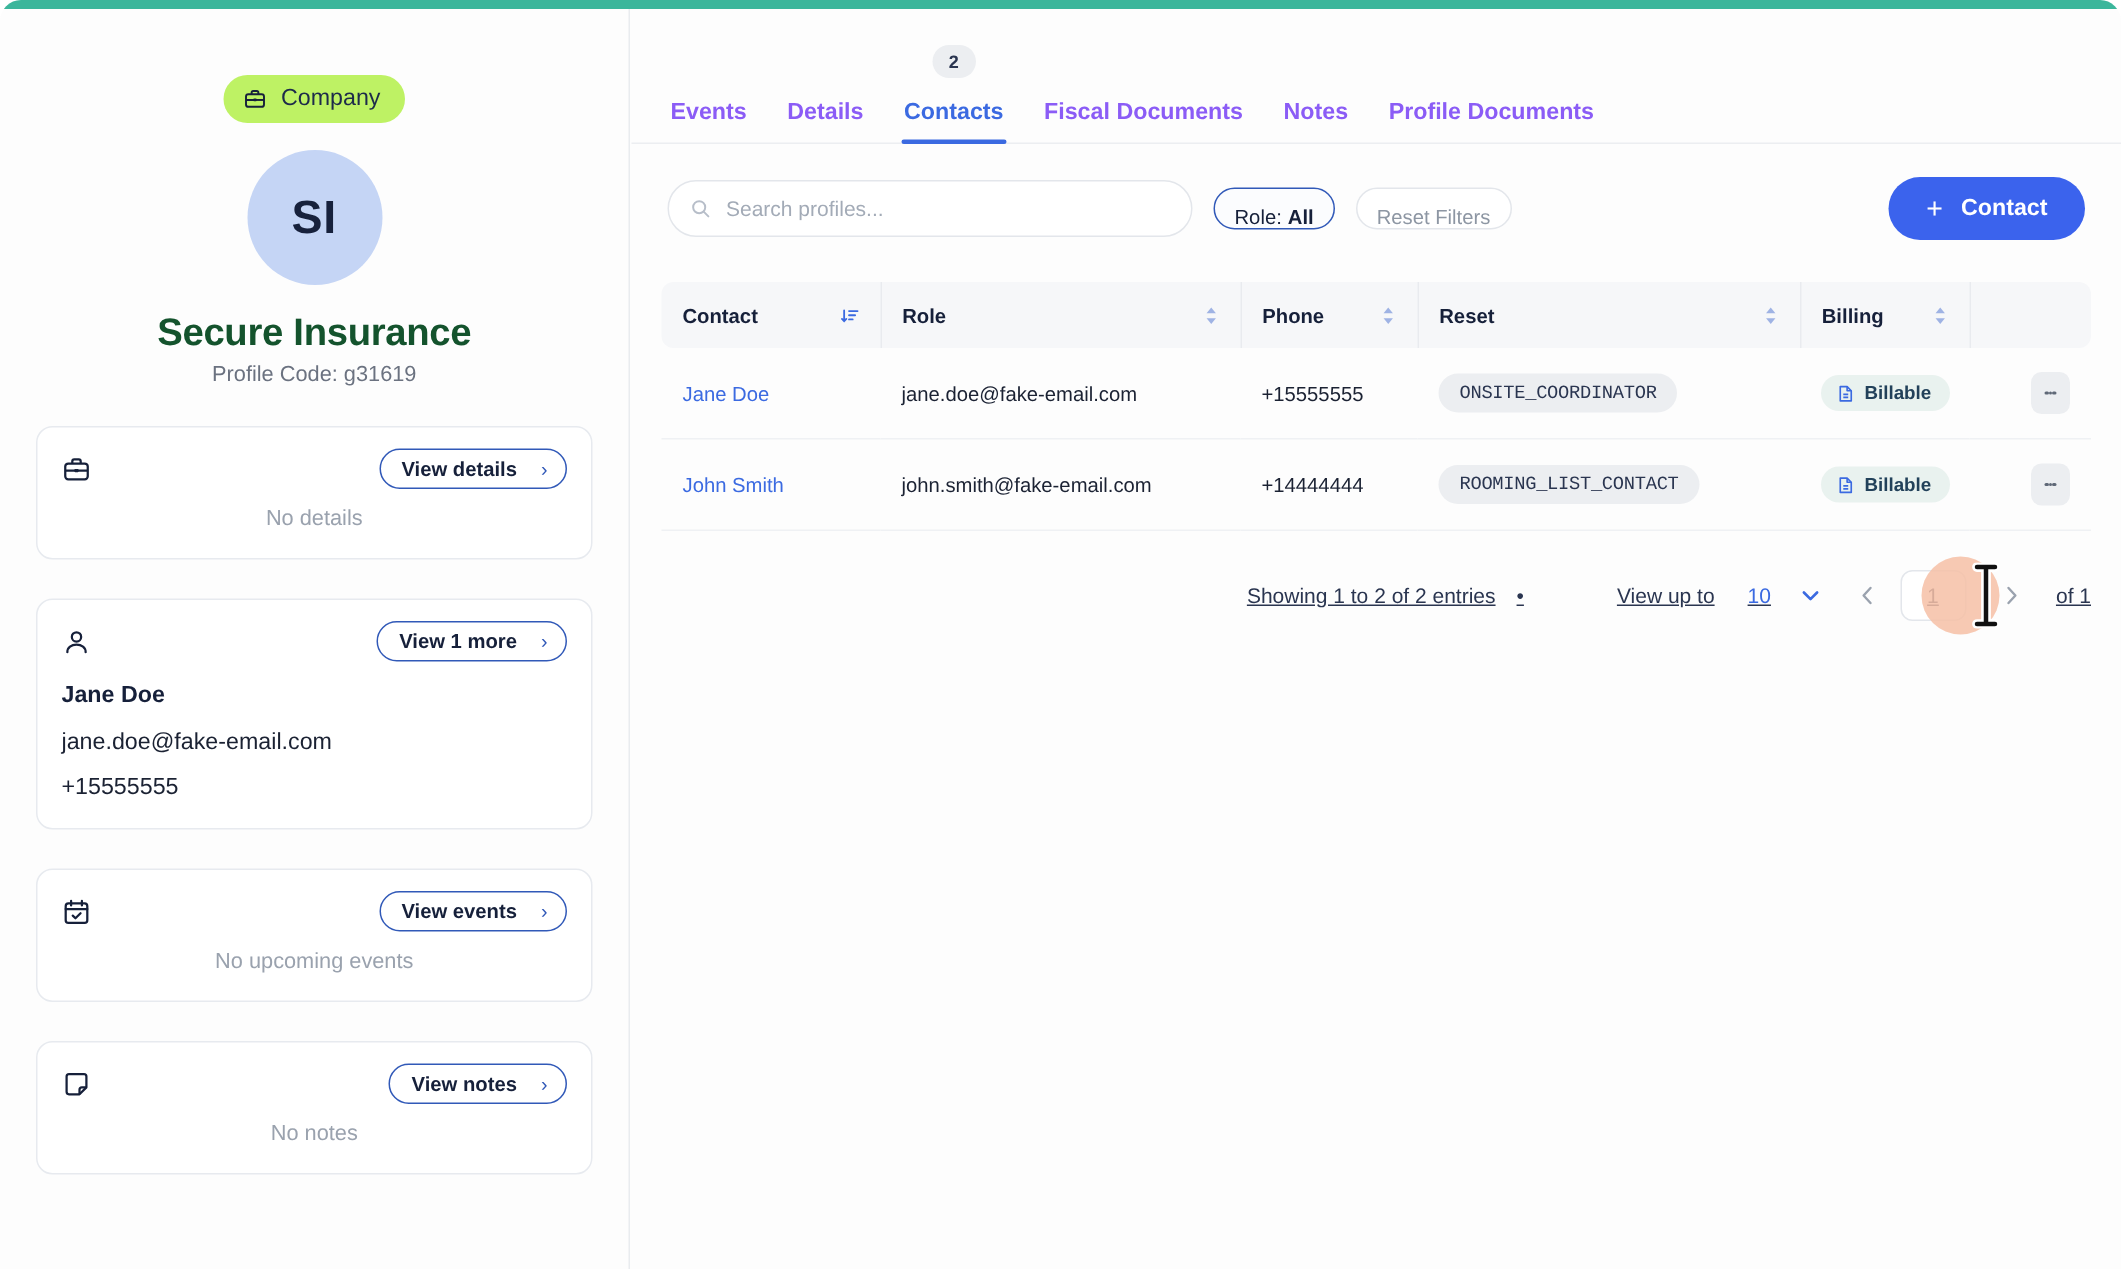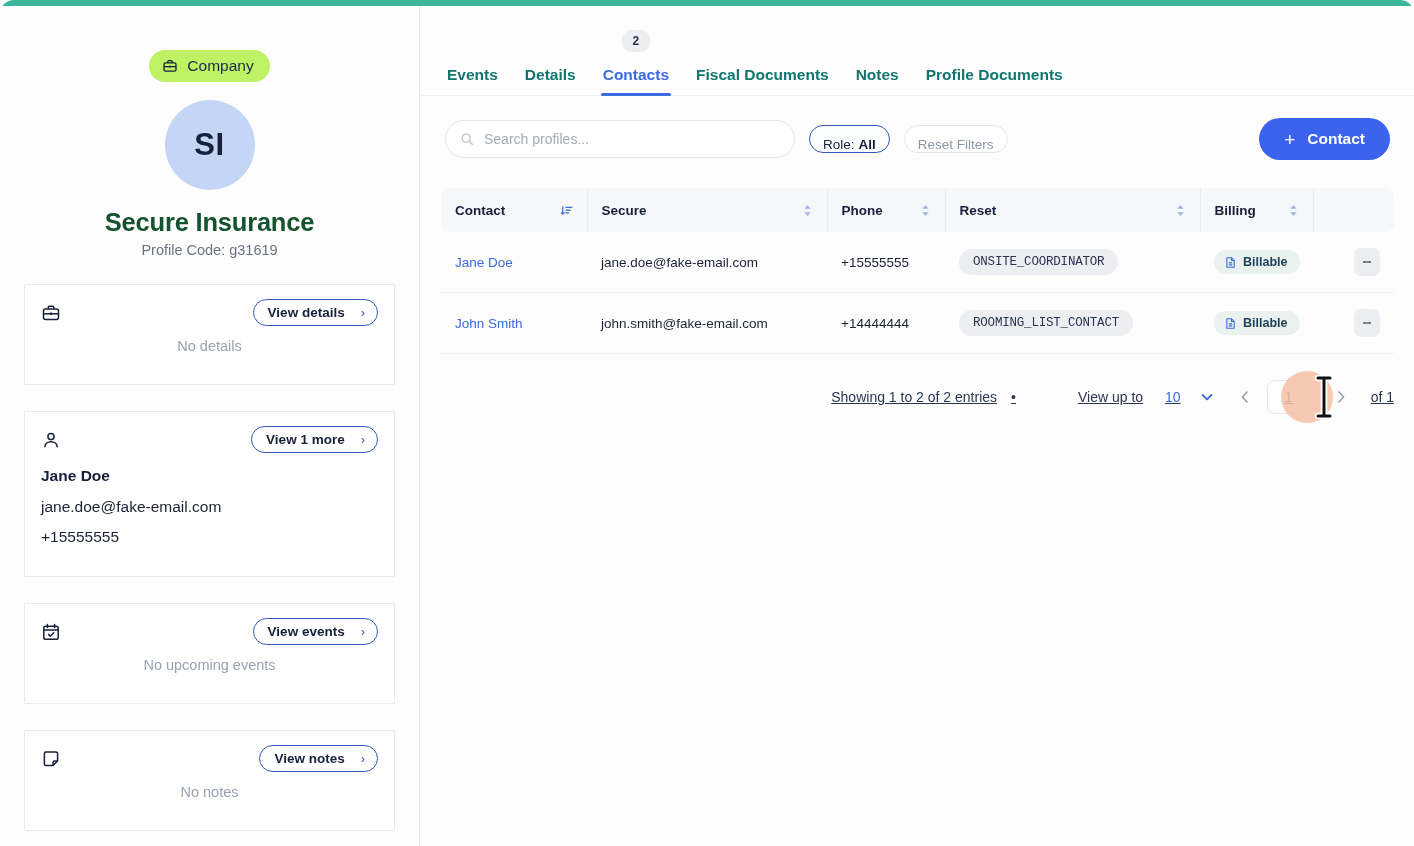--- a/index.html
+++ b/index.html
@@ -66,23 +66,23 @@
     color: #14532d; letter-spacing: -.2px;
   }
   .profile-code {
     margin-top: 5px; text-align: center;
     font-size: 14.5px; color: #6b7280;
   }
 
   .card {
     margin-top: 26px;
     border: 1px solid #e7eaef;
-    border-radius: 1px;
+    border-radius: 11px;
     background: #fff;
-    padding: 14px 16px 30px 16px;
+    padding: 14px 16px 18px 16px;
     position: relative;
   }
   .card-row {
     display: flex; align-items: center; justify-content: space-between;
   }
   .card-icon { color: #16203a; display: flex; }
   .pill-btn {
     display: inline-flex; align-items: center; gap: 16px;
     border: 1px solid #3159b8;
     color: #16203a;
@@ -123,21 +123,21 @@
     position: relative;
     display: flex; align-items: flex-end; gap: 23px;
     padding: 0 0 0 24px;
     margin-top: 54px;
     border-bottom: 1px solid #eceef1;
   }
   .tab {
     position: relative;
     padding: 6px 2px 11px 2px;
     font-size: 15.5px; font-weight: 700;
-    color: #0f766e; cursor: pointer; white-space: nowrap;
+    color: #8b5cf6; cursor: pointer; white-space: nowrap;
   }
   .tab.active { color: #3b6ae1; }
   .tab.active::after {
     content: ""; position: absolute; left: 0; right: 0; bottom: -1px;
     height: 3px; background: #3b6ae1; border-radius: 2px;
   }
   .tab-badge {
     position: absolute; top: -30px; left: 50%; transform: translateX(-50%);
     background: #eceef1; color: #2a3550;
     border-radius: 999px;
@@ -458,21 +458,21 @@
                 <span class="sort-ico active">
                   <svg width="13" height="13" viewBox="0 0 16 16" fill="none" stroke="#3b6ae1" stroke-width="1.5" stroke-linecap="round">
                     <path d="M3.4 3.6v8.8M1.6 10.6l1.8 1.9 1.8-1.9"></path>
                     <path d="M7.4 4.2h7M7.4 7.6h5M7.4 11h3"></path>
                   </svg>
                 </span>
               </div>
             </th>
             <th>
               <div class="th-inner">
-                <span>Secure</span>
+                <span>Role</span>
                 <span class="sort-ico">
                   <svg width="11" height="13" viewBox="0 0 12 14" fill="#9fb3e4">
                     <path d="M6 1 L9.4 5.2 H2.6 Z"></path>
                       <path d="M6 13 L2.6 8.8 H9.4 Z"></path>
                   </svg>
                 </span>
               </div>
             </th>
             <th>
               <div class="th-inner">

